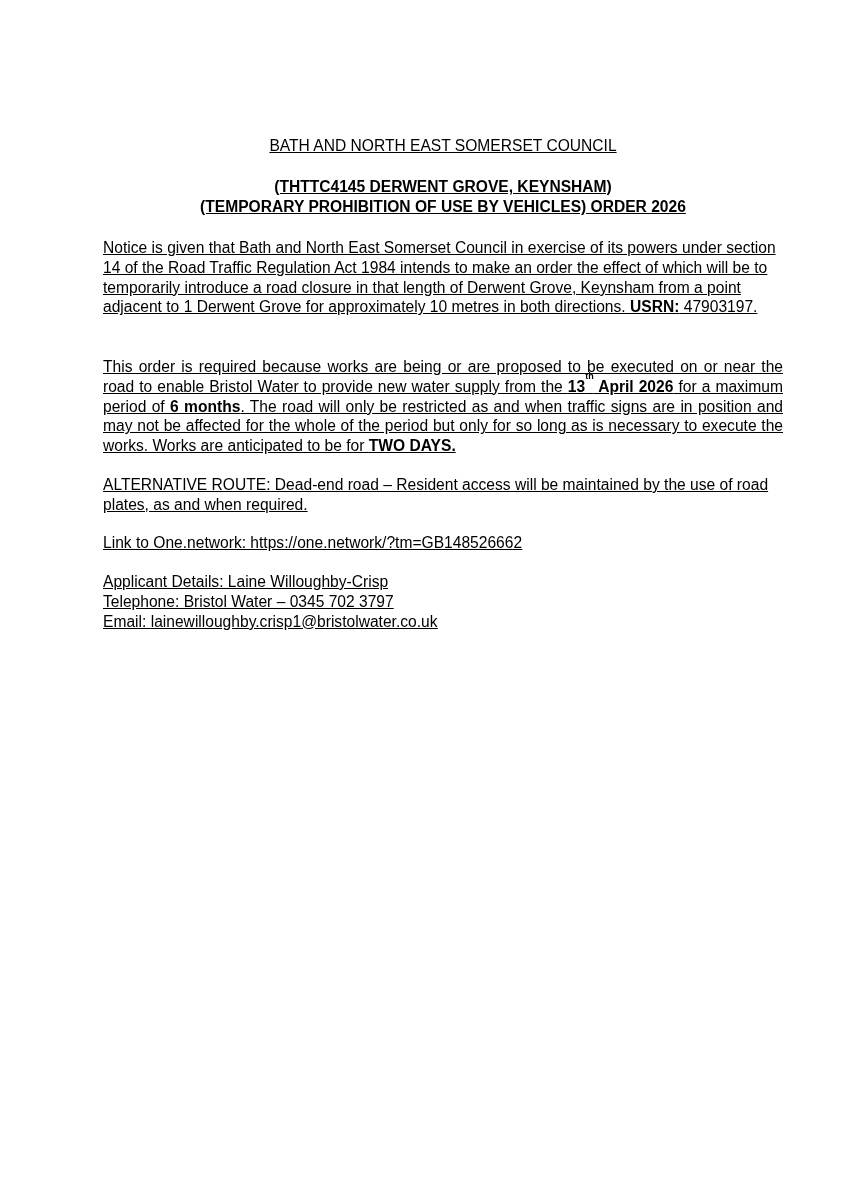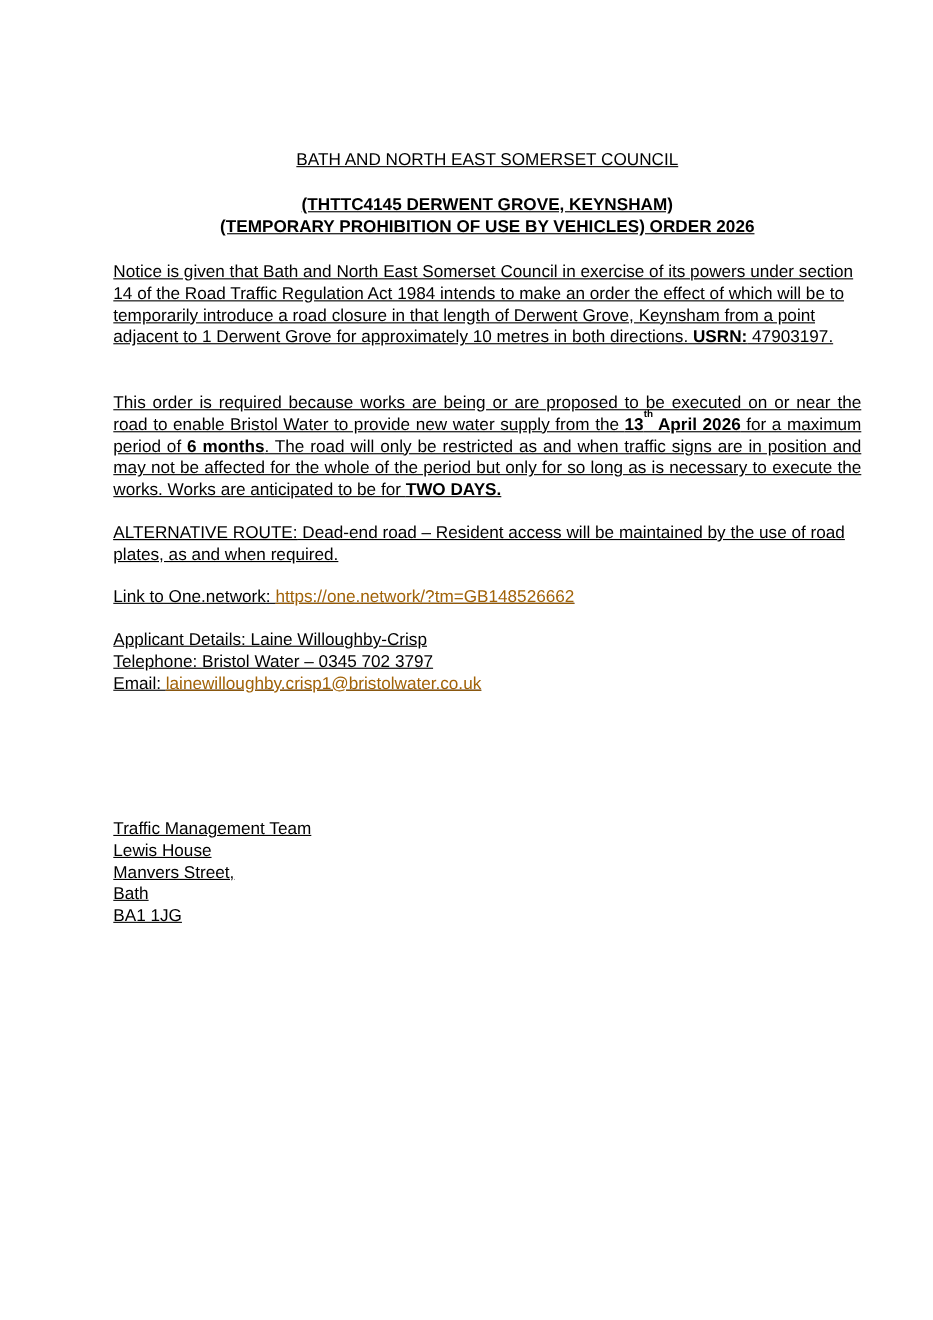--- a/index.html
+++ b/index.html
@@ -16,21 +16,21 @@
     .p1 { top: 202px; }
     .p2 { top: 321px; }
     .p3 { top: 439px; }
     .p4 { top: 497px; }
     .p5 { top: 536px; }
     .p6 { top: 668px; left: 104px; }
     .p7 { top: 708px; }
     .sig { position: absolute; right: 66px; top: 768px; text-align: right; line-height: 19.8px; }
     b { font-weight: bold; }
     u { text-decoration: underline; }
-    a { color: #a16207; text-decoration: underline; }
+    a { color: #000000; text-decoration: underline; }
     sup { font-size: 9px; vertical-align: top; position: relative; top: -1px; line-height: 0; }
     .line { display: block; }
   </style>
 </head>
 <body>
 
 <div class="page">
 
   <div class="center hdr1">BATH AND NORTH EAST SOMERSET COUNCIL</div>
 
@@ -47,22 +47,15 @@
 
   <div class="block p4"><span>Link to One.network: </span><a>https://one.network/?tm=GB148526662</a></div>
 
   <div class="block p5">
     <span class="line">Applicant Details: Laine Willoughby-Crisp</span>
     <span class="line">Telephone: Bristol Water – 0345 702 3797</span>
     <span class="line"><span>Email: </span><a>lainewilloughby.crisp1@bristolwater.co.uk</a></span>
   </div>
 
 
-  <div class="block p7">
-    <span class="line">Traffic Management Team</span>
-    <span class="line">Lewis House</span>
-    <span class="line">Manvers Street,</span>
-    <span class="line">Bath</span>
-    <span class="line">BA1 1JG</span>
-  </div>
 
 
 </div>
 
 </body></html>

